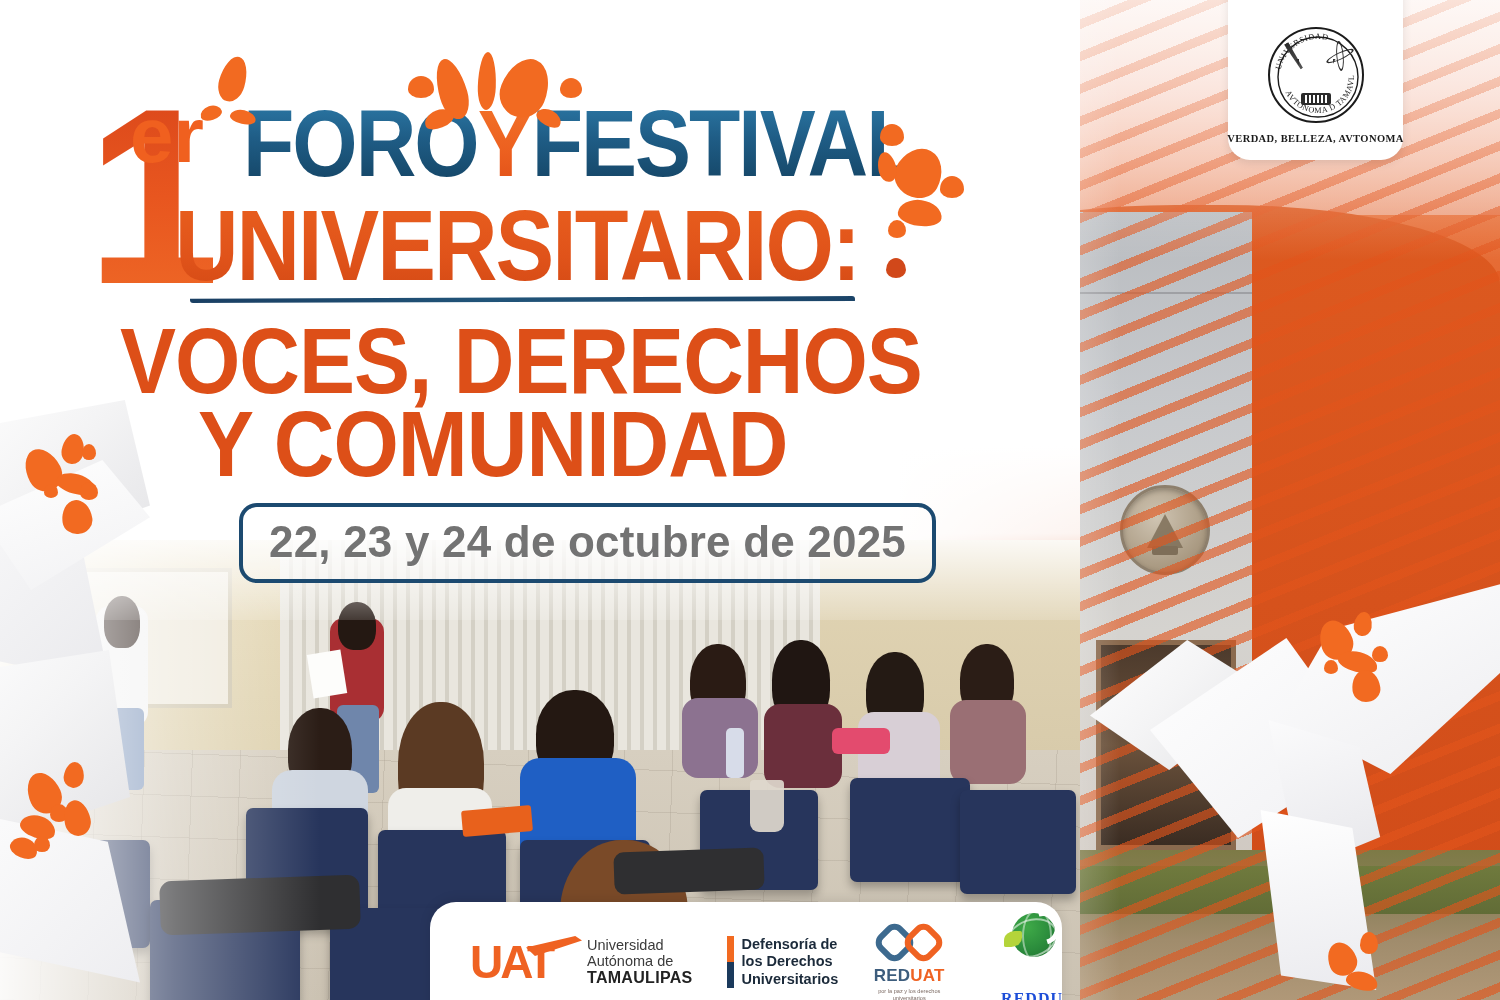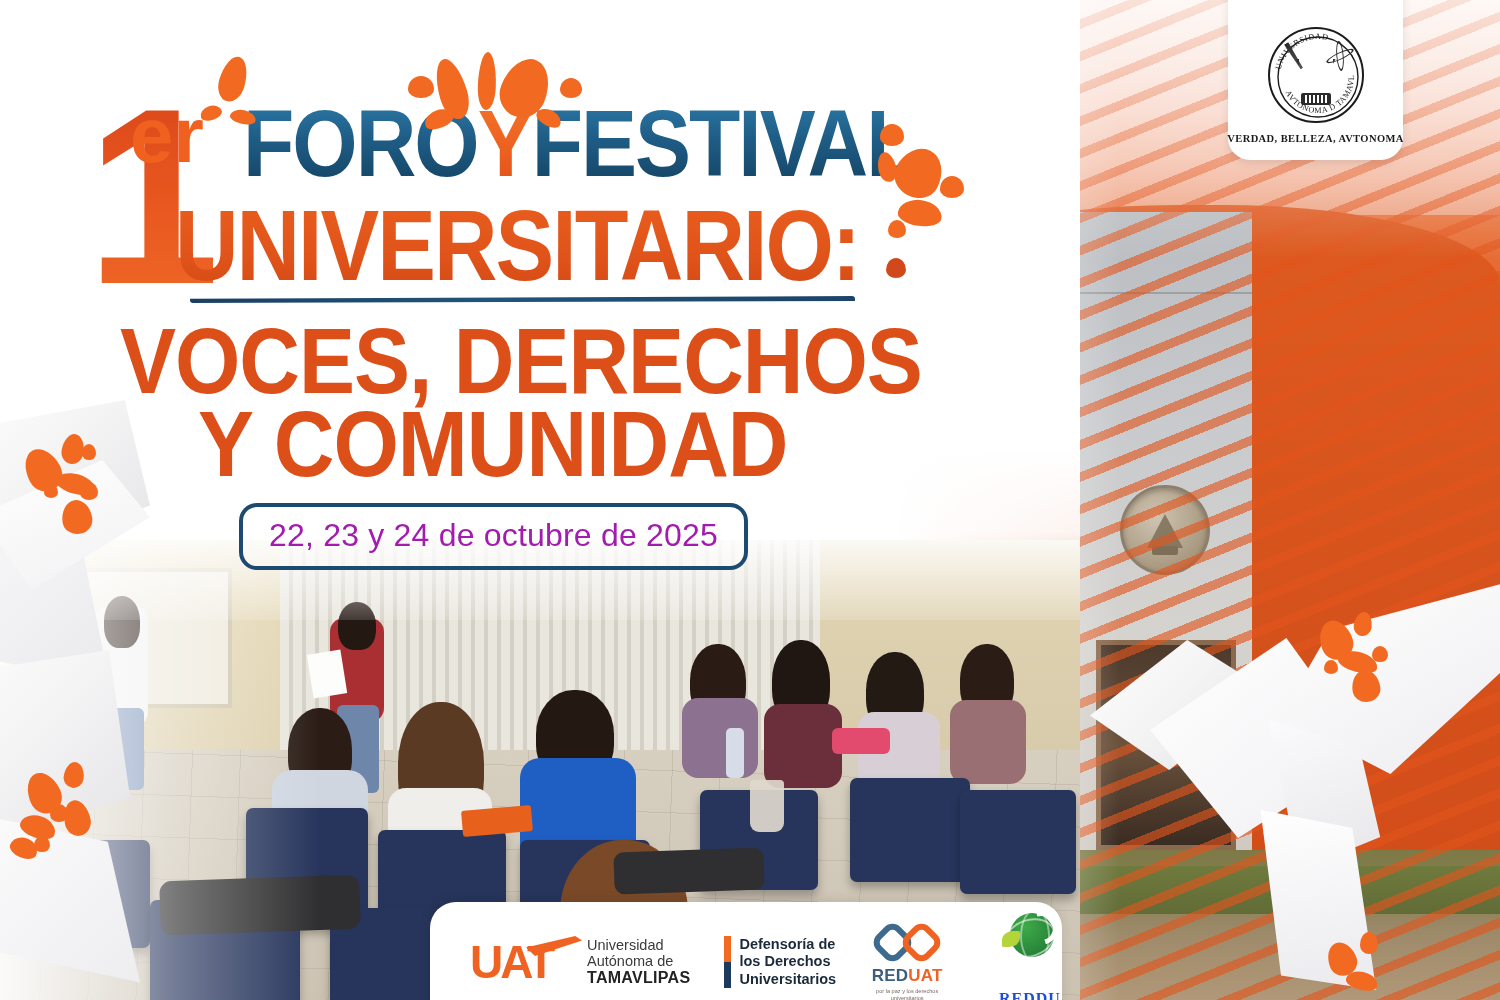--- a/index.html
+++ b/index.html
@@ -226,21 +226,21 @@
   .row-sub2 { left:198px; top:398px; font-size:84px; }
 
   .datebox {
     position:absolute; left:239px; top:503px;
     padding:10px 26px 12px 26px;
     border:4px solid #1c4a70;
     border-radius:18px;
     background:rgba(255,255,255,.30);
   }
   .datebox span {
-    font-size:32px; font-weight:normal; color:#a21caf;
+    font-size:44px; font-weight:bold; color:#737373;
     letter-spacing:.2px; white-space:nowrap;
     text-shadow:0 1px 2px rgba(255,255,255,.85);
   }
 
   
   .seal-card {
     position:absolute; left:1228px; top:-20px;
     width:175px; height:180px;
     background:#ffffff;
     border-radius:0 0 22px 22px;
@@ -593,21 +593,21 @@
   <div class="logobar">
 
     <div class="uat-logo">
       <div class="uat-mark">
         <span>UAT</span>
         <div class="swoosh"></div>
       </div>
       <div class="uat-words">
         <div class="l1">Universidad</div>
         <div class="l2">Autónoma de</div>
-        <div class="l3">TAMAVLIPAS</div>
+        <div class="l3">TAMAULIPAS</div>
       </div>
     </div>
 
     <div class="def-logo">
       <div class="def-bars">
         <div class="b1"></div>
         <div class="b2"></div>
       </div>
       <div class="def-text">
         <div>Defensoría de</div>

